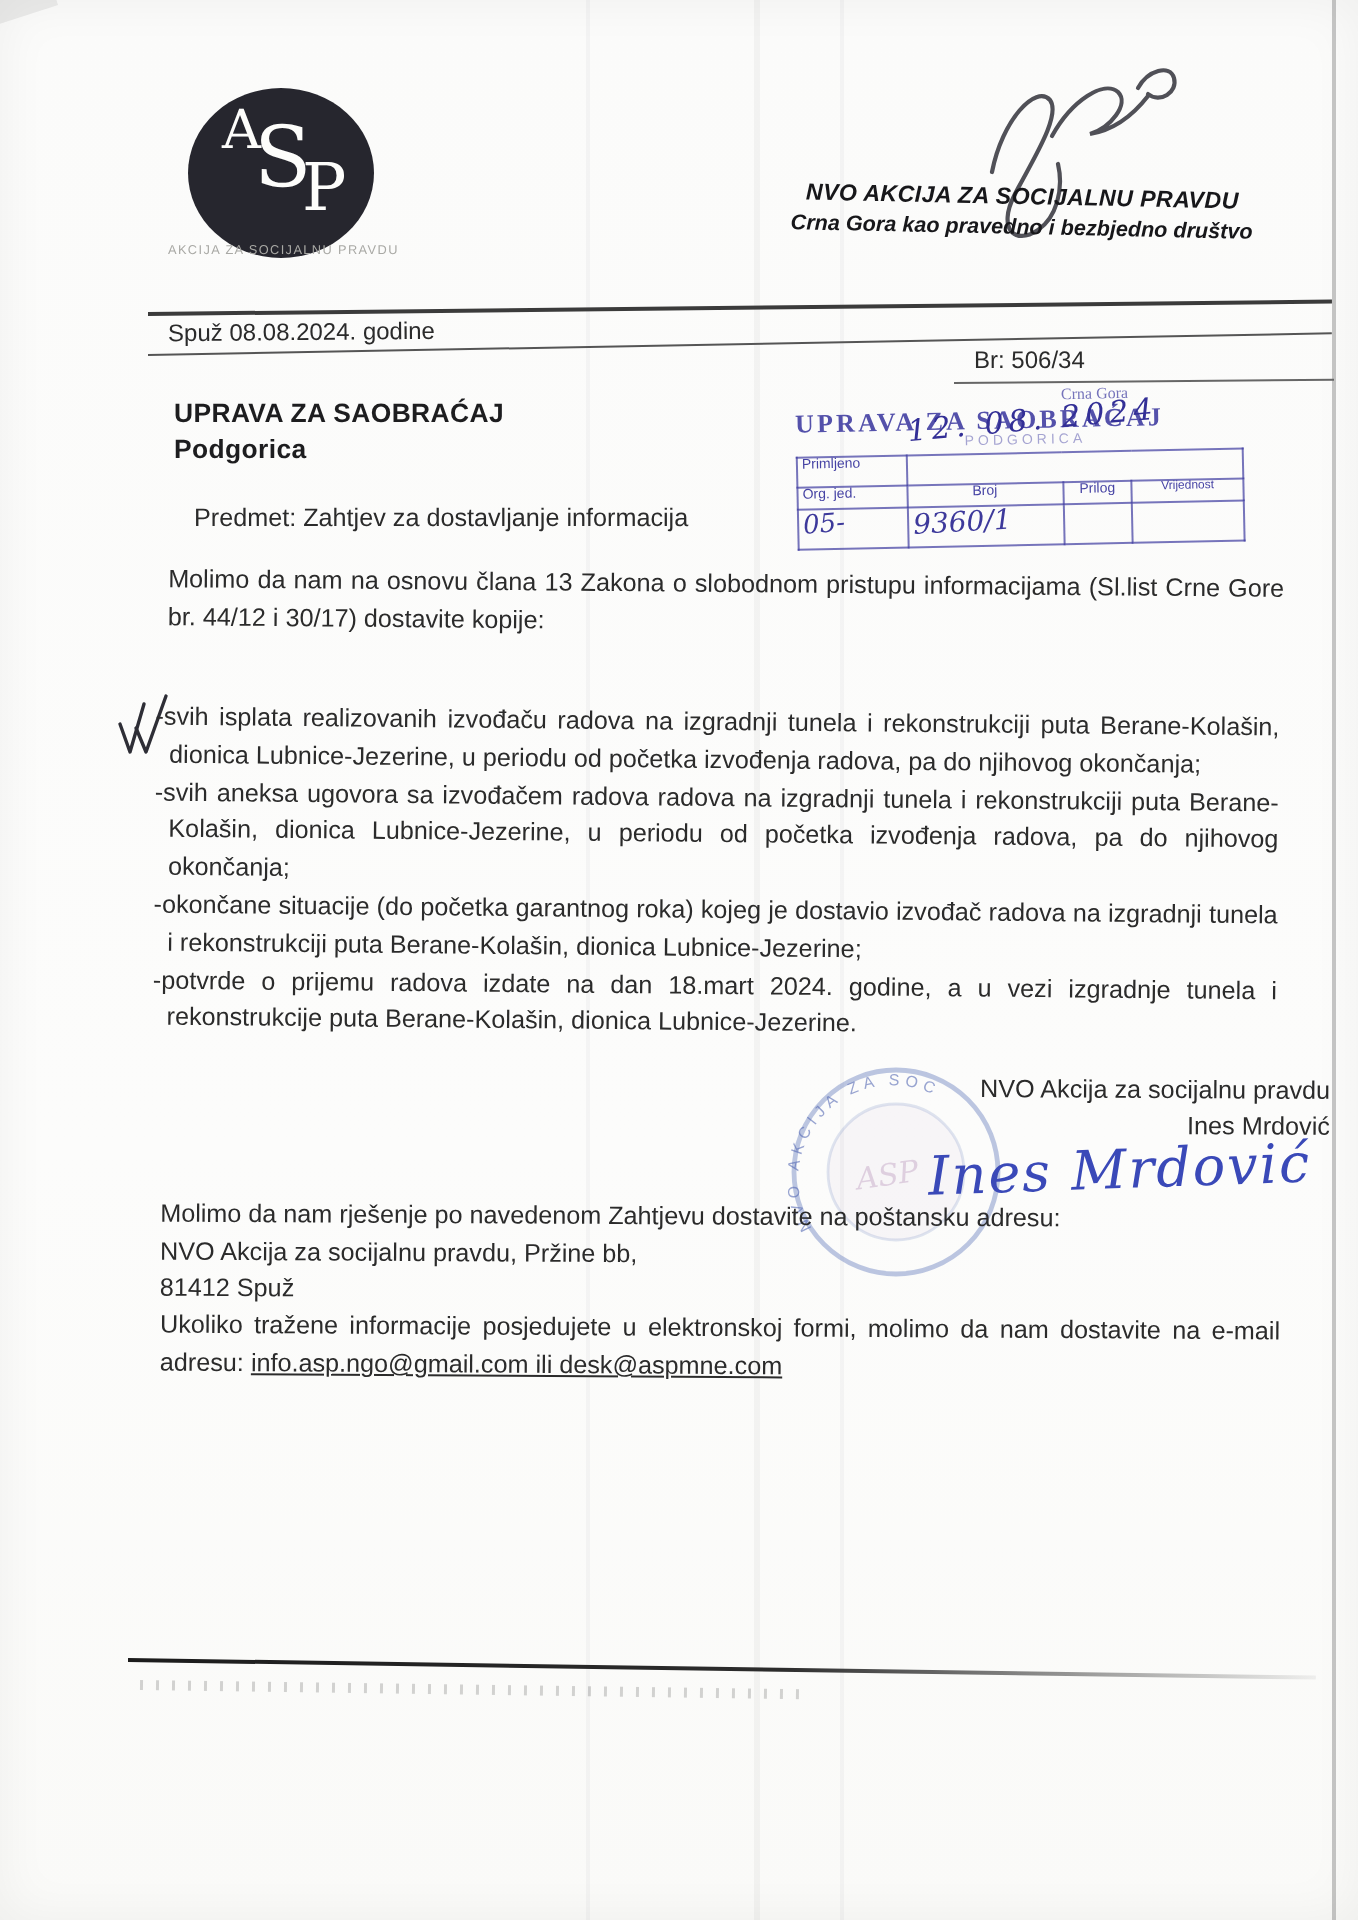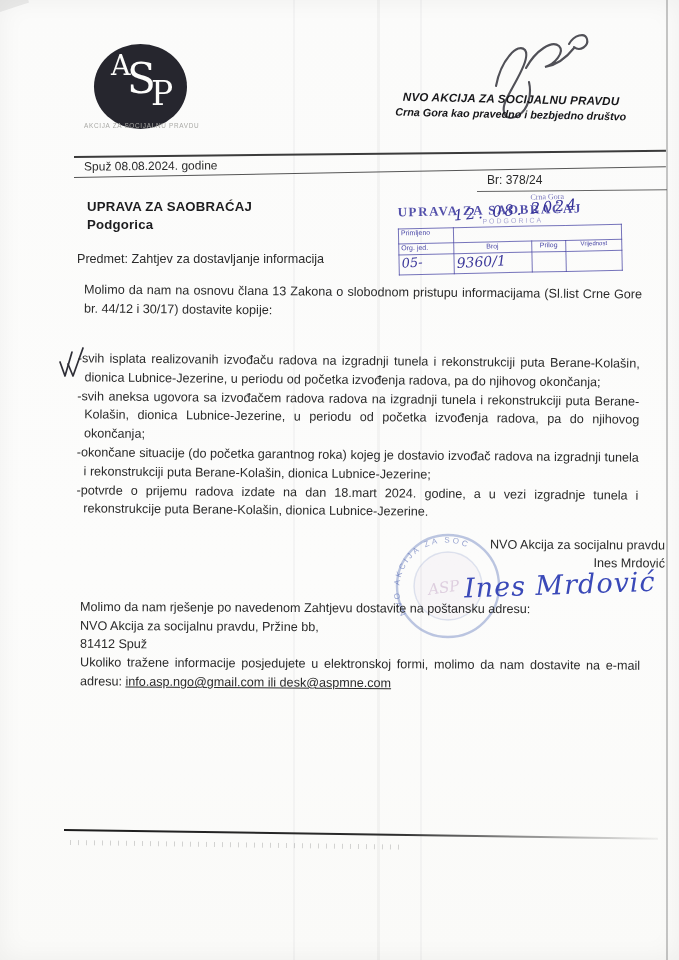--- a/index.html
+++ b/index.html
@@ -43,21 +43,21 @@
   .st-city{font-size:7px;letter-spacing:2px;text-align:center;opacity:0.45;margin-top:-1px;}
   .st-table{border-collapse:collapse;width:224px;margin-top:2px;}
   .st-table td{border:1px solid rgba(61,58,160,0.7);font-size:7px;padding:0 2px;vertical-align:top;opacity:0.95;}
   .st-table{border:1.6px solid rgba(61,58,160,0.8);}
   .st-faint{opacity:0.45;text-align:center;}
   .hw{font-family:"DejaVu Serif",serif;font-style:italic;color:#332f96;}
   .hw-date{position:absolute;left:56px;top:8px;font-size:15px;letter-spacing:2.5px;transform:rotate(-4deg);white-space:nowrap;}
   .hw-ou{font-size:13px;display:inline-block;transform:rotate(-3deg);}
   .hw-num{font-size:14px;display:inline-block;transform:rotate(-2deg);white-space:nowrap;}
 
-  .subject{position:absolute;left:77px;top:252px;font-size:12.6px;}
+  .subject{position:absolute;left:97px;top:252px;font-size:12.6px;}
   .intro{position:absolute;left:84px;top:283px;width:558px;font-size:12.6px;line-height:19px;text-align:justify;transform:rotate(0.5deg);}
 
   .check{position:absolute;left:56px;top:345px;}
   .items{position:absolute;left:77px;top:352px;width:562px;font-size:12.6px;line-height:18.8px;text-align:justify;transform:rotate(0.55deg);}
   .items p{margin:0;padding-left:7px;text-indent:-7px;}
 
   .sig-typed{position:absolute;right:14px;top:536px;text-align:right;font-size:12.6px;line-height:18px;transform:rotate(0.3deg);}
   .round-stamp{position:absolute;left:388px;top:526px;}
   .hand-sign{position:absolute;left:462px;top:558px;}
 
@@ -99,21 +99,21 @@
   </svg>
 
   <div class="orghead">
     <div class="l1">NVO AKCIJA ZA SOCIJALNU PRAVDU</div>
     <div class="l2">Crna Gora kao pravedno i bezbjedno društvo</div>
   </div>
 
   <div class="rule1"></div>
   <div class="place-date">Spuž  08.08.2024. godine</div>
   <div class="rule2"></div>
-  <div class="refno">Br: 378/24</div>
+  <div class="refno">Br: 506/34</div>
   <div class="rule3"></div>
 
   <div class="recipient">
     <div>UPRAVA ZA SAOBRAĆAJ</div>
     <div>Podgorica</div>
   </div>
 
   <div class="rstamp">
     <div class="st-country">Crna Gora</div>
     <div class="st-org">UPRAVA ZA SAOBRAĆAJ</div>

